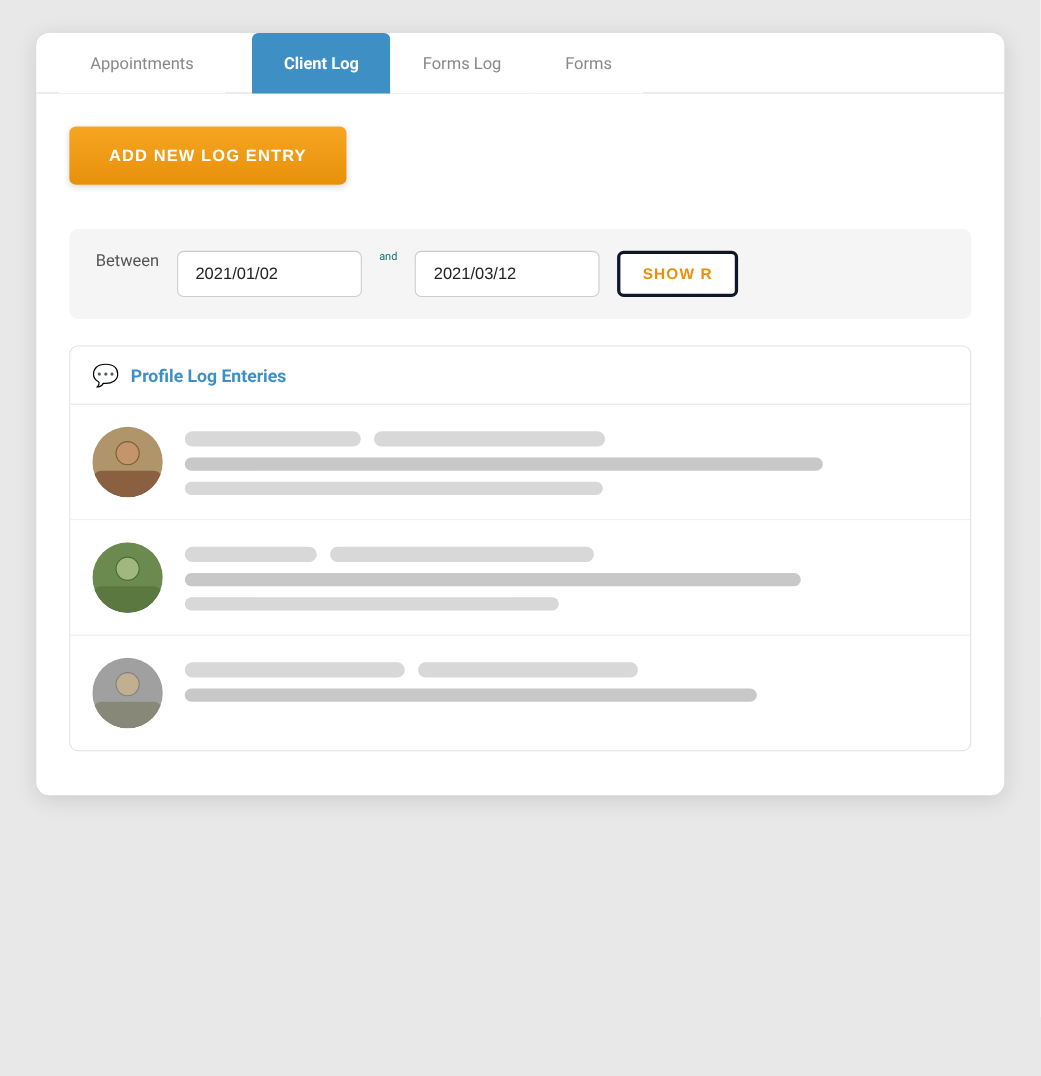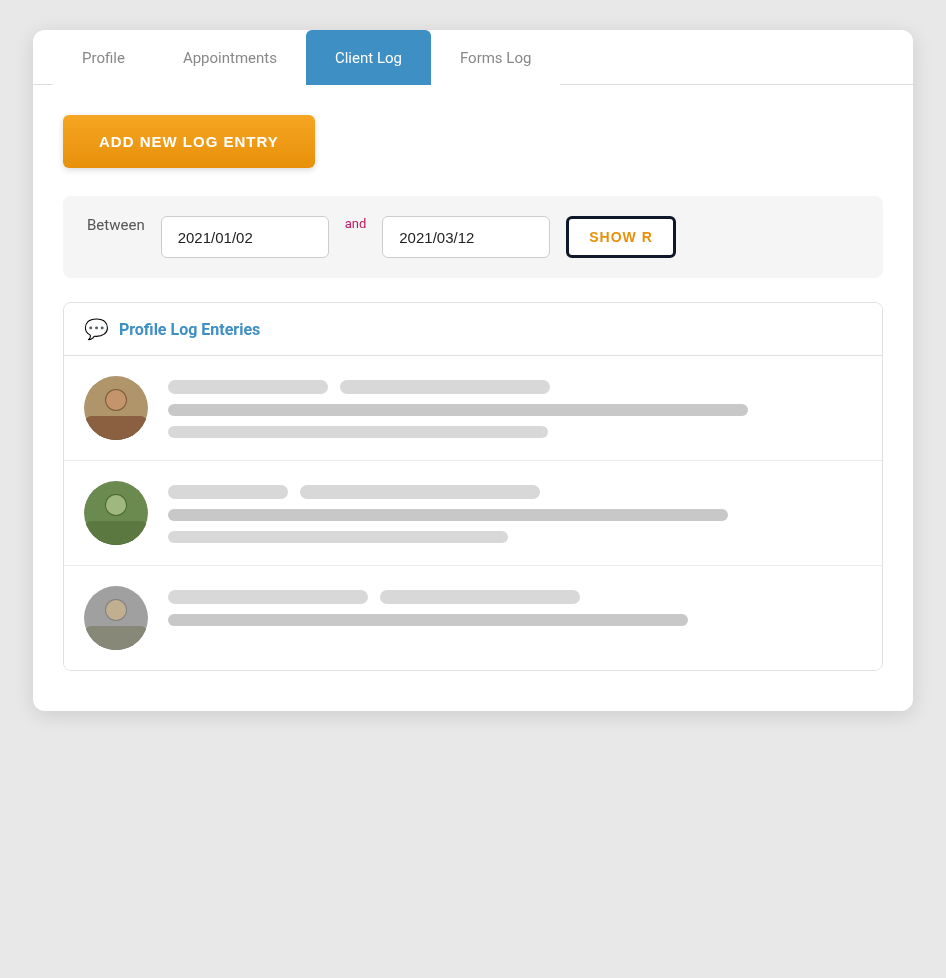--- a/index.html
+++ b/index.html
@@ -36,39 +36,40 @@
       border-bottom: none;
       border-radius: 6px 6px 0 0;
       margin-bottom: -1px;
       background: #fff;
       user-select: none;
     }
     .tab.active {
       background: #3d8fc4;
       color: #fff;
       border-color: #3d8fc4;
-      font-weight: 400;
+      font-weight: 700;
+      margin-left: 24px;
     }
     
     .content {
       padding: 30px 30px 40px;
     }
     
     .add-btn {
       background: linear-gradient(to bottom, #f5a623, #e8900a);
       color: #fff;
       font-size: 15px;
       font-weight: 800;
       letter-spacing: 1px;
       border: none;
       border-radius: 6px;
       padding: 18px 36px;
       cursor: pointer;
       text-transform: uppercase;
-      margin-bottom: 28px;
+      margin-bottom: 40px;
       box-shadow: 0 2px 6px rgba(0,0,0,0.15);
     }
     
     .filter-bar {
       background: #f5f5f5;
       border-radius: 8px;
       padding: 20px 24px;
       display: flex;
       gap: 16px;
       margin-bottom: 24px;
@@ -80,22 +81,22 @@
     .date-input {
       border: 1px solid #ccc;
       border-radius: 6px;
       padding: 10px 16px;
       font-size: 15px;
       color: #222;
       background: #fff;
       width: 168px;
     }
     .and-label {
-      font-size: 13px;
-      color: #be185d;
+      font-size: 10px;
+      color: #0f766e;
     }
     .show-btn {
       border: 3px solid #0f172a;
       border-radius: 6px;
       background: #fff;
       color: #e8900a;
       font-size: 14px;
       font-weight: 700;
       letter-spacing: 1px;
       padding: 10px 20px;
@@ -164,24 +165,24 @@
       background: #d8d8d8;
     }
     .skeleton.dark { background: #c8c8c8; }
   </style>
 </head>
 <body>
 
 <div class="card">
 
   <div class="tabs">
-    <div class="tab">Profile</div>
     <div class="tab">Appointments</div>
     <div class="tab active">Client Log</div>
     <div class="tab">Forms Log</div>
+    <div class="tab">Forms</div>
   </div>
 
   <div class="content">
     
     <button class="add-btn">ADD NEW LOG ENTRY</button>
 
     
     <div class="filter-bar">
       <span class="filter-label">Between</span>
       <input class="date-input" type="text" value="2021/01/02" style="">

